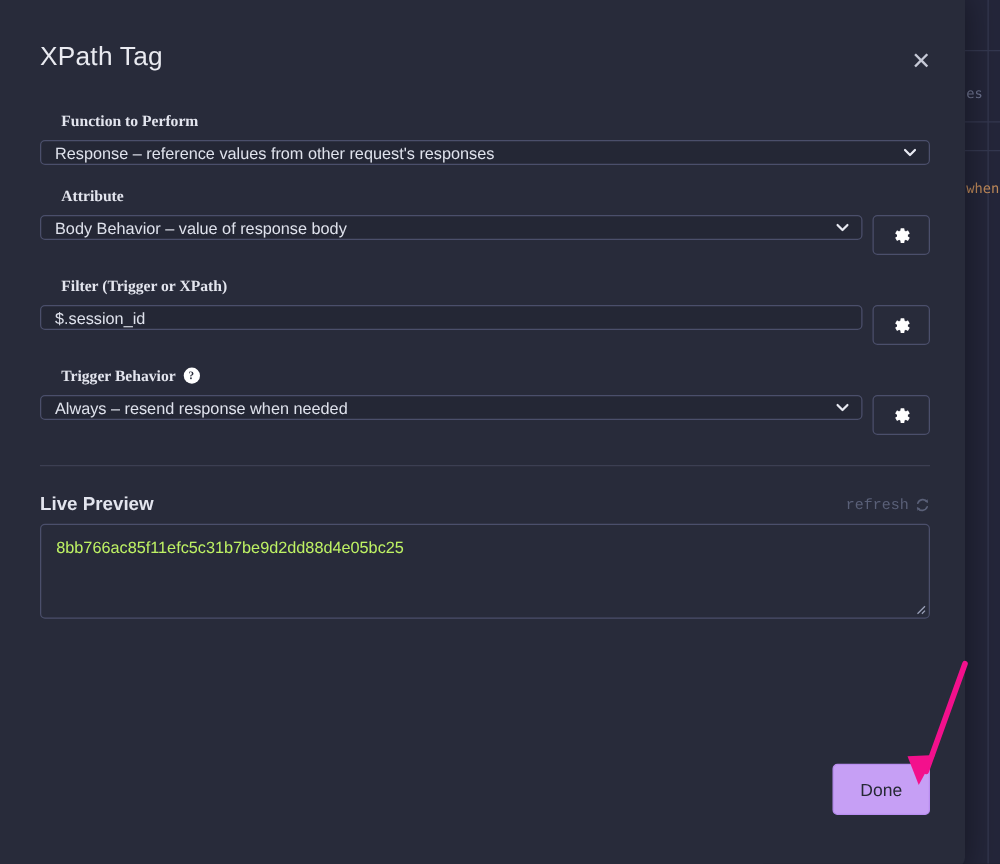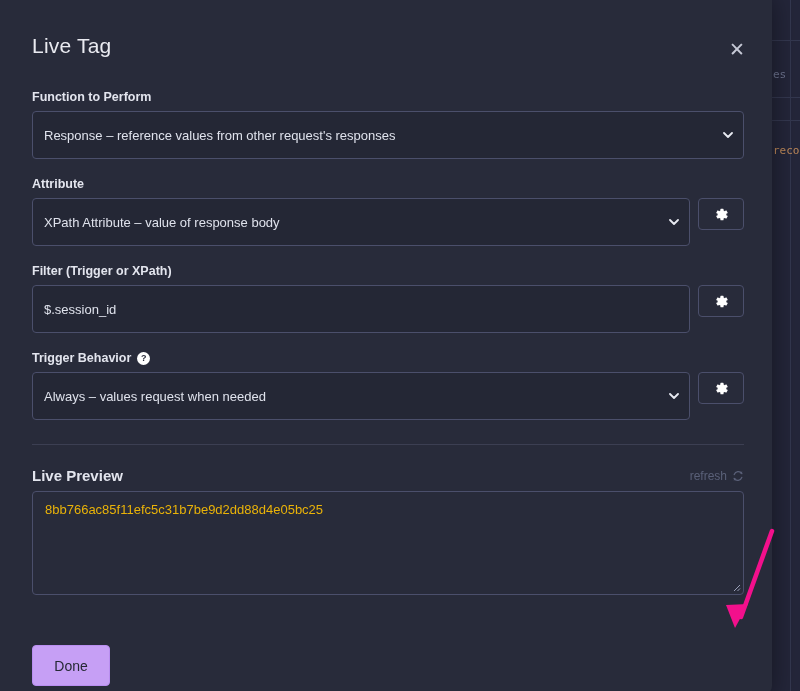--- a/index.html
+++ b/index.html
@@ -94,24 +94,25 @@
   .form-area {
     position: absolute;
     left: 32px;
     top: 90px;
     width: 712px;
   }
   .field-label {
     font-size: 12.5px;
     font-weight: bold;
     color: #e3e5ee;
-    margin: 0 0 7px 0;
-    display: flex;
-    align-items: flex-end;
+    margin: 0 0 7px 17px;
+    display: flex;
+    align-items: flex-start;
     gap: 6px;
+    font-family: Liberation Serif, serif;
   }
   .help-icon {
     display: inline-flex;
     align-items: center;
     justify-content: center;
     width: 13px;
     height: 13px;
     border-radius: 50%;
     background: #ffffff;
     color: #2a2d3c;
@@ -125,21 +126,21 @@
   .control-row {
     display: flex;
     align-items: stretch;
     gap: 8px;
   }
 
   .select-box,
   .text-box {
     position: relative;
     flex: 1 1 auto;
-    height: 48px;
+    height: 20px;
     background: #242735;
     border: 1px solid #4b4f6b;
     border-radius: 4px;
     box-sizing: border-box;
     display: flex;
     align-items: center;
     padding: 0 28px 0 11px;
     font-size: 13px;
     color: #dfe2ec;
     cursor: pointer;
@@ -195,52 +196,54 @@
     font-weight: bold;
     color: #e3e5ee;
   }
   .refresh-link {
     display: flex;
     align-items: center;
     gap: 5px;
     font-size: 12px;
     color: #5a6078;
     cursor: pointer;
+    font-family: Liberation Mono, monospace;
   }
   .refresh-link svg { display: block; }
 
   .preview-area {
     position: relative;
-    height: 104px;
+    height: 76px;
     background: #282b3a;
     border: 1px solid #4b4f6b;
     border-radius: 4px;
     box-sizing: border-box;
     padding: 10px 12px;
     font-size: 13px;
-    color: #eab308;
+    color: #bef264;
     overflow: hidden;
     resize: none;
   }
   .resize-grip {
     position: absolute;
     right: 2px;
     bottom: 2px;
     width: 12px;
     height: 12px;
     pointer-events: none;
   }
 
   
   .footer {
     position: absolute;
     left: 32px;
-    top: 645px;
+    top: 611px;
     width: 712px;
     display: flex;
+    justify-content: flex-end;
   }
   .done-btn {
     min-width: 78px;
     height: 41px;
     padding: 0 20px;
     background: #c69ff5;
     border: 1px solid #b98ef0;
     border-radius: 4px;
     color: #262935;
     font-size: 14px;
@@ -258,27 +261,27 @@
 </style>
 </head>
 <body>
 
 <div id="app-background">
   <div class="bg-col-line" style="left:790px"></div>
   <div class="bg-row-line" style="top:40px"></div>
   <div class="bg-row-line" style="top:97px"></div>
   <div class="bg-row-line" style="top:120px"></div>
   <div class="bg-text" style="left:773px; top:68px; color:#6e7490;">es</div>
-  <div class="bg-text" style="left:773px; top:144px; color:#c08a5a;">reco</div>
+  <div class="bg-text" style="left:773px; top:144px; color:#c08a5a;">when</div>
 </div>
 
 <div id="modal">
   <div class="modal-inner">
 
-    <div class="modal-title">Live Tag</div>
+    <div class="modal-title">XPath Tag</div>
 
     <button class="close-btn">✕</button>
 
     <div class="form-area">
 
       <div class="field-block">
         <div class="field-label">
           <span>Function to Perform</span>
         </div>
         <div class="control-row">
@@ -292,21 +295,21 @@
           </div>
         </div>
       </div>
 
       <div class="field-block">
         <div class="field-label">
           <span>Attribute</span>
         </div>
         <div class="control-row">
           <div class="select-box">
-            <span>XPath Attribute – value of response body</span>
+            <span>Body Behavior – value of response body</span>
             <span class="chev">
               <svg viewBox="0 0 10 10" width="10" height="10">
                   <path d="M1 3 L5 7 L9 3" stroke="#e8eaf2" stroke-width="1.8" fill="none" stroke-linecap="round" stroke-linejoin="round"></path>
                 </svg>
             </span>
           </div>
           <button class="gear-btn">
             <svg viewBox="0 0 16 16" width="15" height="15">
               <path fill="#ffffff" d="M8 5.1a2.9 2.9 0 1 0 0 5.8 2.9 2.9 0 0 0 0-5.8zm0 4.3a1.4 1.4 0 1 1 0-2.8 1.4 1.4 0 0 1 0 2.8z"></path>
               <path fill="#ffffff" d="M14.3 9.4l-1.2-.7c.1-.4.1-.9 0-1.4l1.2-.7a.6.6 0 0 0 .2-.8l-1.1-1.9a.6.6 0 0 0-.8-.2l-1.2.7a5 5 0 0 0-1.2-.7V2.4a.6.6 0 0 0-.6-.6H7.4a.6.6 0 0 0-.6.6v1.3c-.4.2-.8.4-1.2.7l-1.2-.7a.6.6 0 0 0-.8.2L2.5 5.8a.6.6 0 0 0 .2.8l1.2.7c-.1.5-.1.9 0 1.4l-1.2.7a.6.6 0 0 0-.2.8l1.1 1.9c.2.3.5.4.8.2l1.2-.7c.4.3.8.5 1.2.7v1.3c0 .3.3.6.6.6h2.2c.3 0 .6-.3.6-.6v-1.3c.4-.2.8-.4 1.2-.7l1.2.7c.3.2.6.1.8-.2l1.1-1.9a.6.6 0 0 0-.2-.8z"></path>
@@ -335,21 +338,21 @@
         </div>
       </div>
 
       <div class="field-block">
         <div class="field-label">
           <span>Trigger Behavior</span>
           <span class="help-icon">?</span>
         </div>
         <div class="control-row">
           <div class="select-box">
-            <span>Always – values request when needed</span>
+            <span>Always – resend response when needed</span>
             <span class="chev">
               <svg viewBox="0 0 10 10" width="10" height="10">
                   <path d="M1 3 L5 7 L9 3" stroke="#e8eaf2" stroke-width="1.8" fill="none" stroke-linecap="round" stroke-linejoin="round"></path>
                 </svg>
             </span>
           </div>
           <button class="gear-btn">
             <svg viewBox="0 0 16 16" width="15" height="15">
               <path fill="#ffffff" d="M8 5.1a2.9 2.9 0 1 0 0 5.8 2.9 2.9 0 0 0 0-5.8zm0 4.3a1.4 1.4 0 1 1 0-2.8 1.4 1.4 0 0 1 0 2.8z"></path>
               <path fill="#ffffff" d="M14.3 9.4l-1.2-.7c.1-.4.1-.9 0-1.4l1.2-.7a.6.6 0 0 0 .2-.8l-1.1-1.9a.6.6 0 0 0-.8-.2l-1.2.7a5 5 0 0 0-1.2-.7V2.4a.6.6 0 0 0-.6-.6H7.4a.6.6 0 0 0-.6.6v1.3c-.4.2-.8.4-1.2.7l-1.2-.7a.6.6 0 0 0-.8.2L2.5 5.8a.6.6 0 0 0 .2.8l1.2.7c-.1.5-.1.9 0 1.4l-1.2.7a.6.6 0 0 0-.2.8l1.1 1.9c.2.3.5.4.8.2l1.2-.7c.4.3.8.5 1.2.7v1.3c0 .3.3.6.6.6h2.2c.3 0 .6-.3.6-.6v-1.3c.4-.2.8-.4 1.2-.7l1.2.7c.3.2.6.1.8-.2l1.1-1.9a.6.6 0 0 0-.2-.8z"></path>

